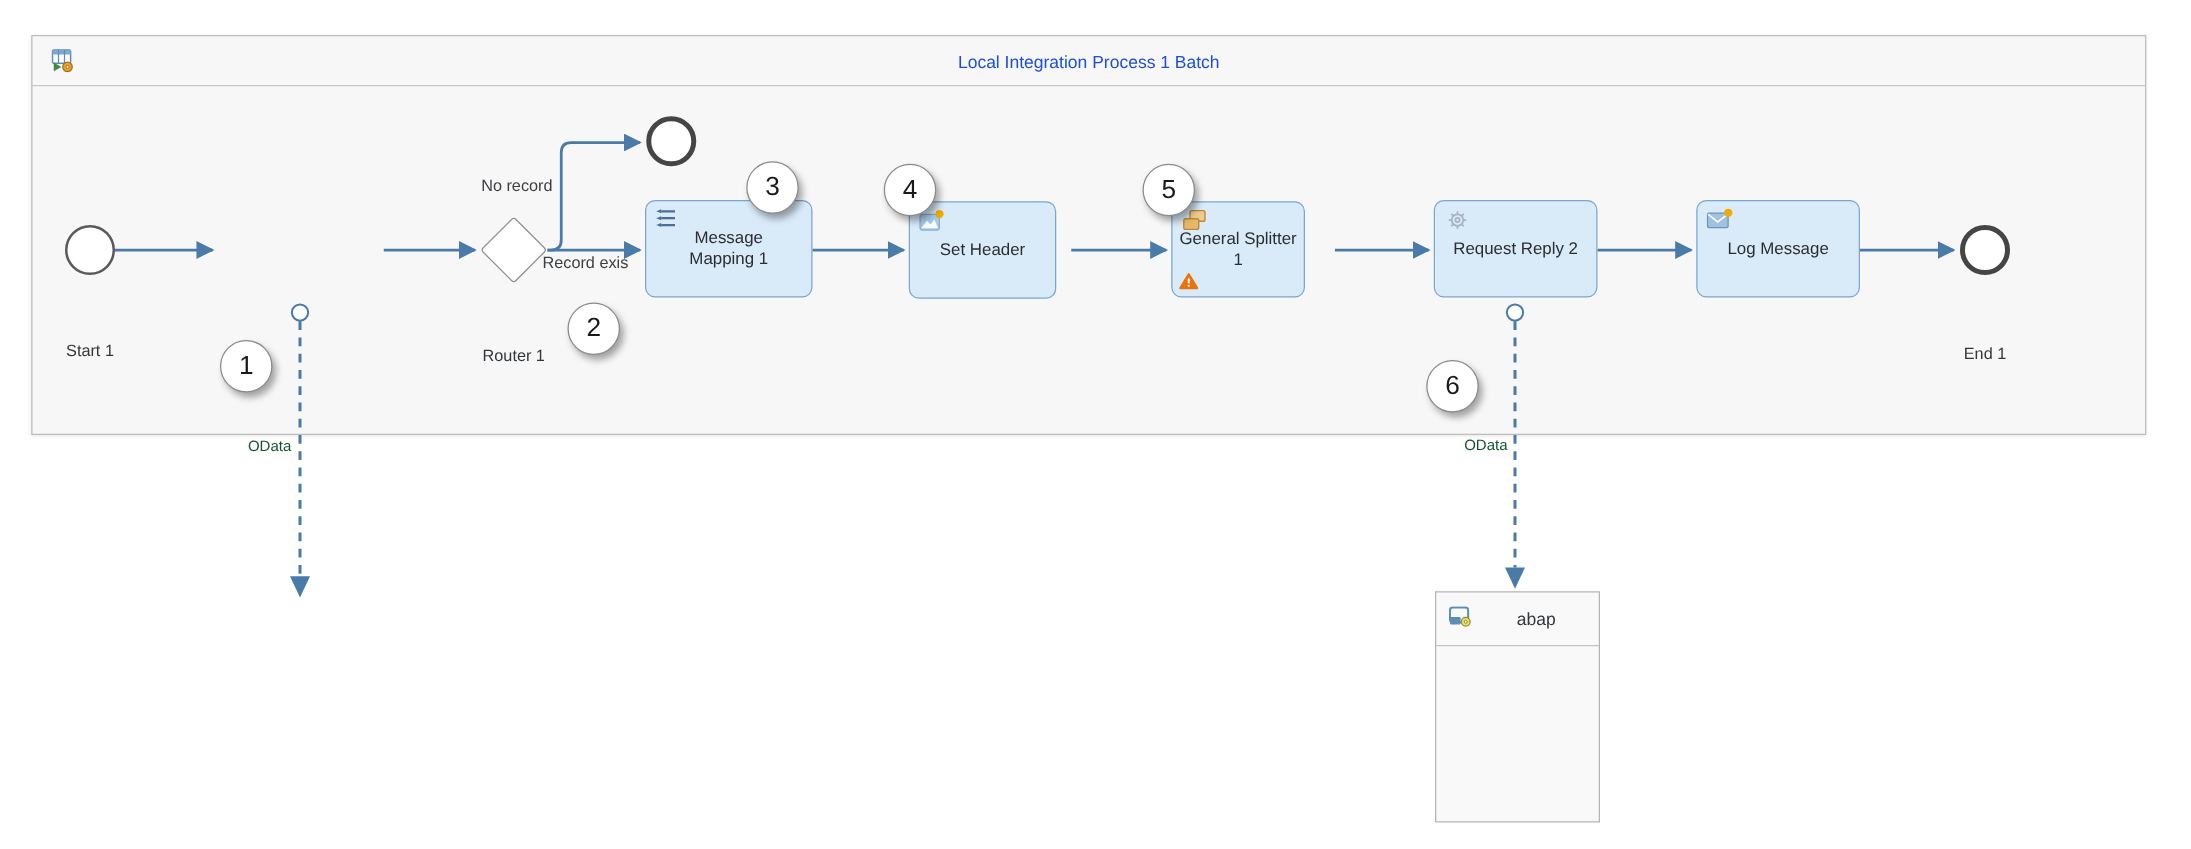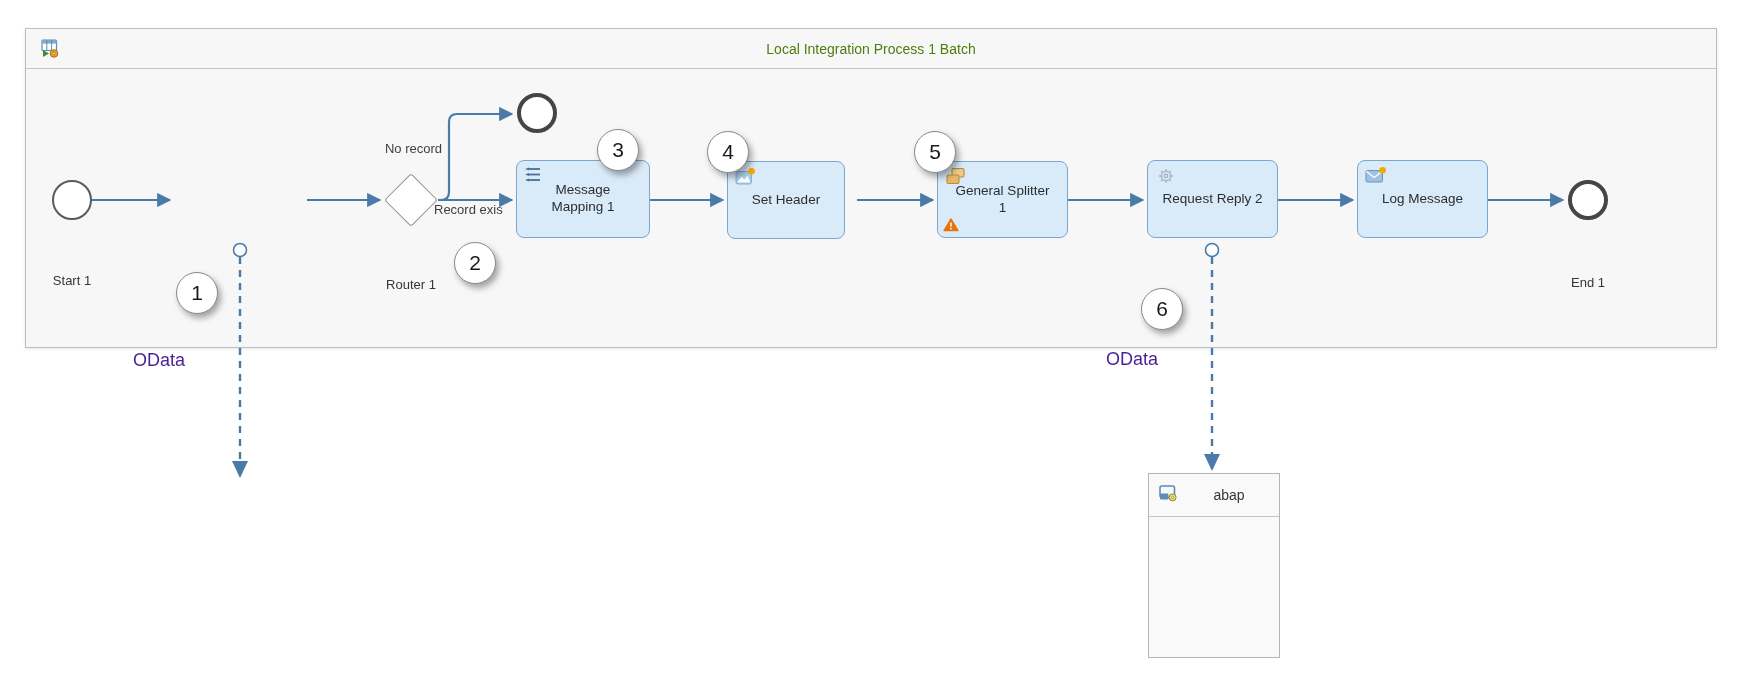--- a/index.html
+++ b/index.html
@@ -4,28 +4,28 @@
 <style>
   * { box-sizing: border-box; }
   body { margin:0; background:#ffffff; font-family:"Liberation Sans", sans-serif; }
   .canvas { position:relative; width:1753px; height:679px; background:#fff; overflow:hidden; }
 
   
   .pool { position:absolute; left:25px; top:28px; width:1692px; height:320px;
           background:#f7f7f7; border:1px solid #bdbdbd; box-shadow:0 1px 3px rgba(0,0,0,.10); z-index:0; }
   .pool-header { position:relative; height:40px; border-bottom:1px solid #c6c6c6; }
   .pool-title { position:absolute; left:0; right:0; top:0; height:40px; line-height:40px;
-                text-align:center; font-size:14px; color:#4d7c0f; }
+                text-align:center; font-size:14px; color:#1d4ed8; }
   .pool-proc-icon { position:absolute; left:15px; top:10px; }
 
   
   .node-label { position:absolute; font-size:13px; color:#32363a; text-align:center; z-index:2;margin-top:47px; }
   .edge-label { position:absolute; font-size:13px; color:#3c3f42; z-index:1; white-space:nowrap; }
   .clip { overflow:hidden; }
-  .adapter-label { position:absolute; font-size:18px; color:#4c1d95; text-align:left; z-index:4; }
+  .adapter-label { position:absolute; font-size:12px; color:#14532d; text-align:right; z-index:4; }
 
   
   .task { position:absolute; background:#d9eaf8; border:1.5px solid #7aa6d0; border-radius:8px;
           display:flex; align-items:center; justify-content:center; z-index:3; cursor:pointer; }
   .task-label { font-size:13.5px; color:#2b2e31; text-align:center; line-height:1.25; white-space:pre-line; }
   .node-icon { position:absolute; top:5px; left:7px; line-height:0; }
   .warn { position:absolute; left:5px; bottom:5px; line-height:0; }
 
   
   .event { position:absolute; width:40px; height:40px; border-radius:50%; background:#fff; z-index:3; }
@@ -140,21 +140,21 @@
     <span class="node-icon">
       <svg width="21" height="19" viewBox="0 0 21 19">
         <rect x="1" y="4.5" width="15.5" height="12.5" rx="2" fill="#a8cbe8" stroke="#86aed2" stroke-width="1"></rect>
         <path d="M2,15.5 L6.5,9.5 L9.5,12.5 L12.5,8.5 L15.5,15.5 Z" fill="#ffffff" opacity="0.92"></path>
         <circle cx="16.6" cy="4.2" r="3.3" fill="#f0ab00"></circle>
       </svg>
     </span>
     <span class="task-label">Set Header</span>
   </div>
 
-  <div class="task" style="left:937px;top:161px;width:131px;height:77px">
+  <div class="task" style="left:937px;top:161px;width:107px;height:77px">
     <span class="node-icon">
       <svg width="21" height="19" viewBox="0 0 21 19">
         <rect x="7" y="1.5" width="12" height="8.5" rx="1.5" fill="#eec98f" stroke="#b98a33" stroke-width="1.1"></rect>
         <rect x="2" y="8" width="12" height="8.5" rx="1.5" fill="#e7b86a" stroke="#b98a33" stroke-width="1.1"></rect>
       </svg>
     </span>
     <span class="task-label">General Splitter
 1</span>
     <span class="warn">
       <svg width="16" height="14" viewBox="0 0 16 14">

